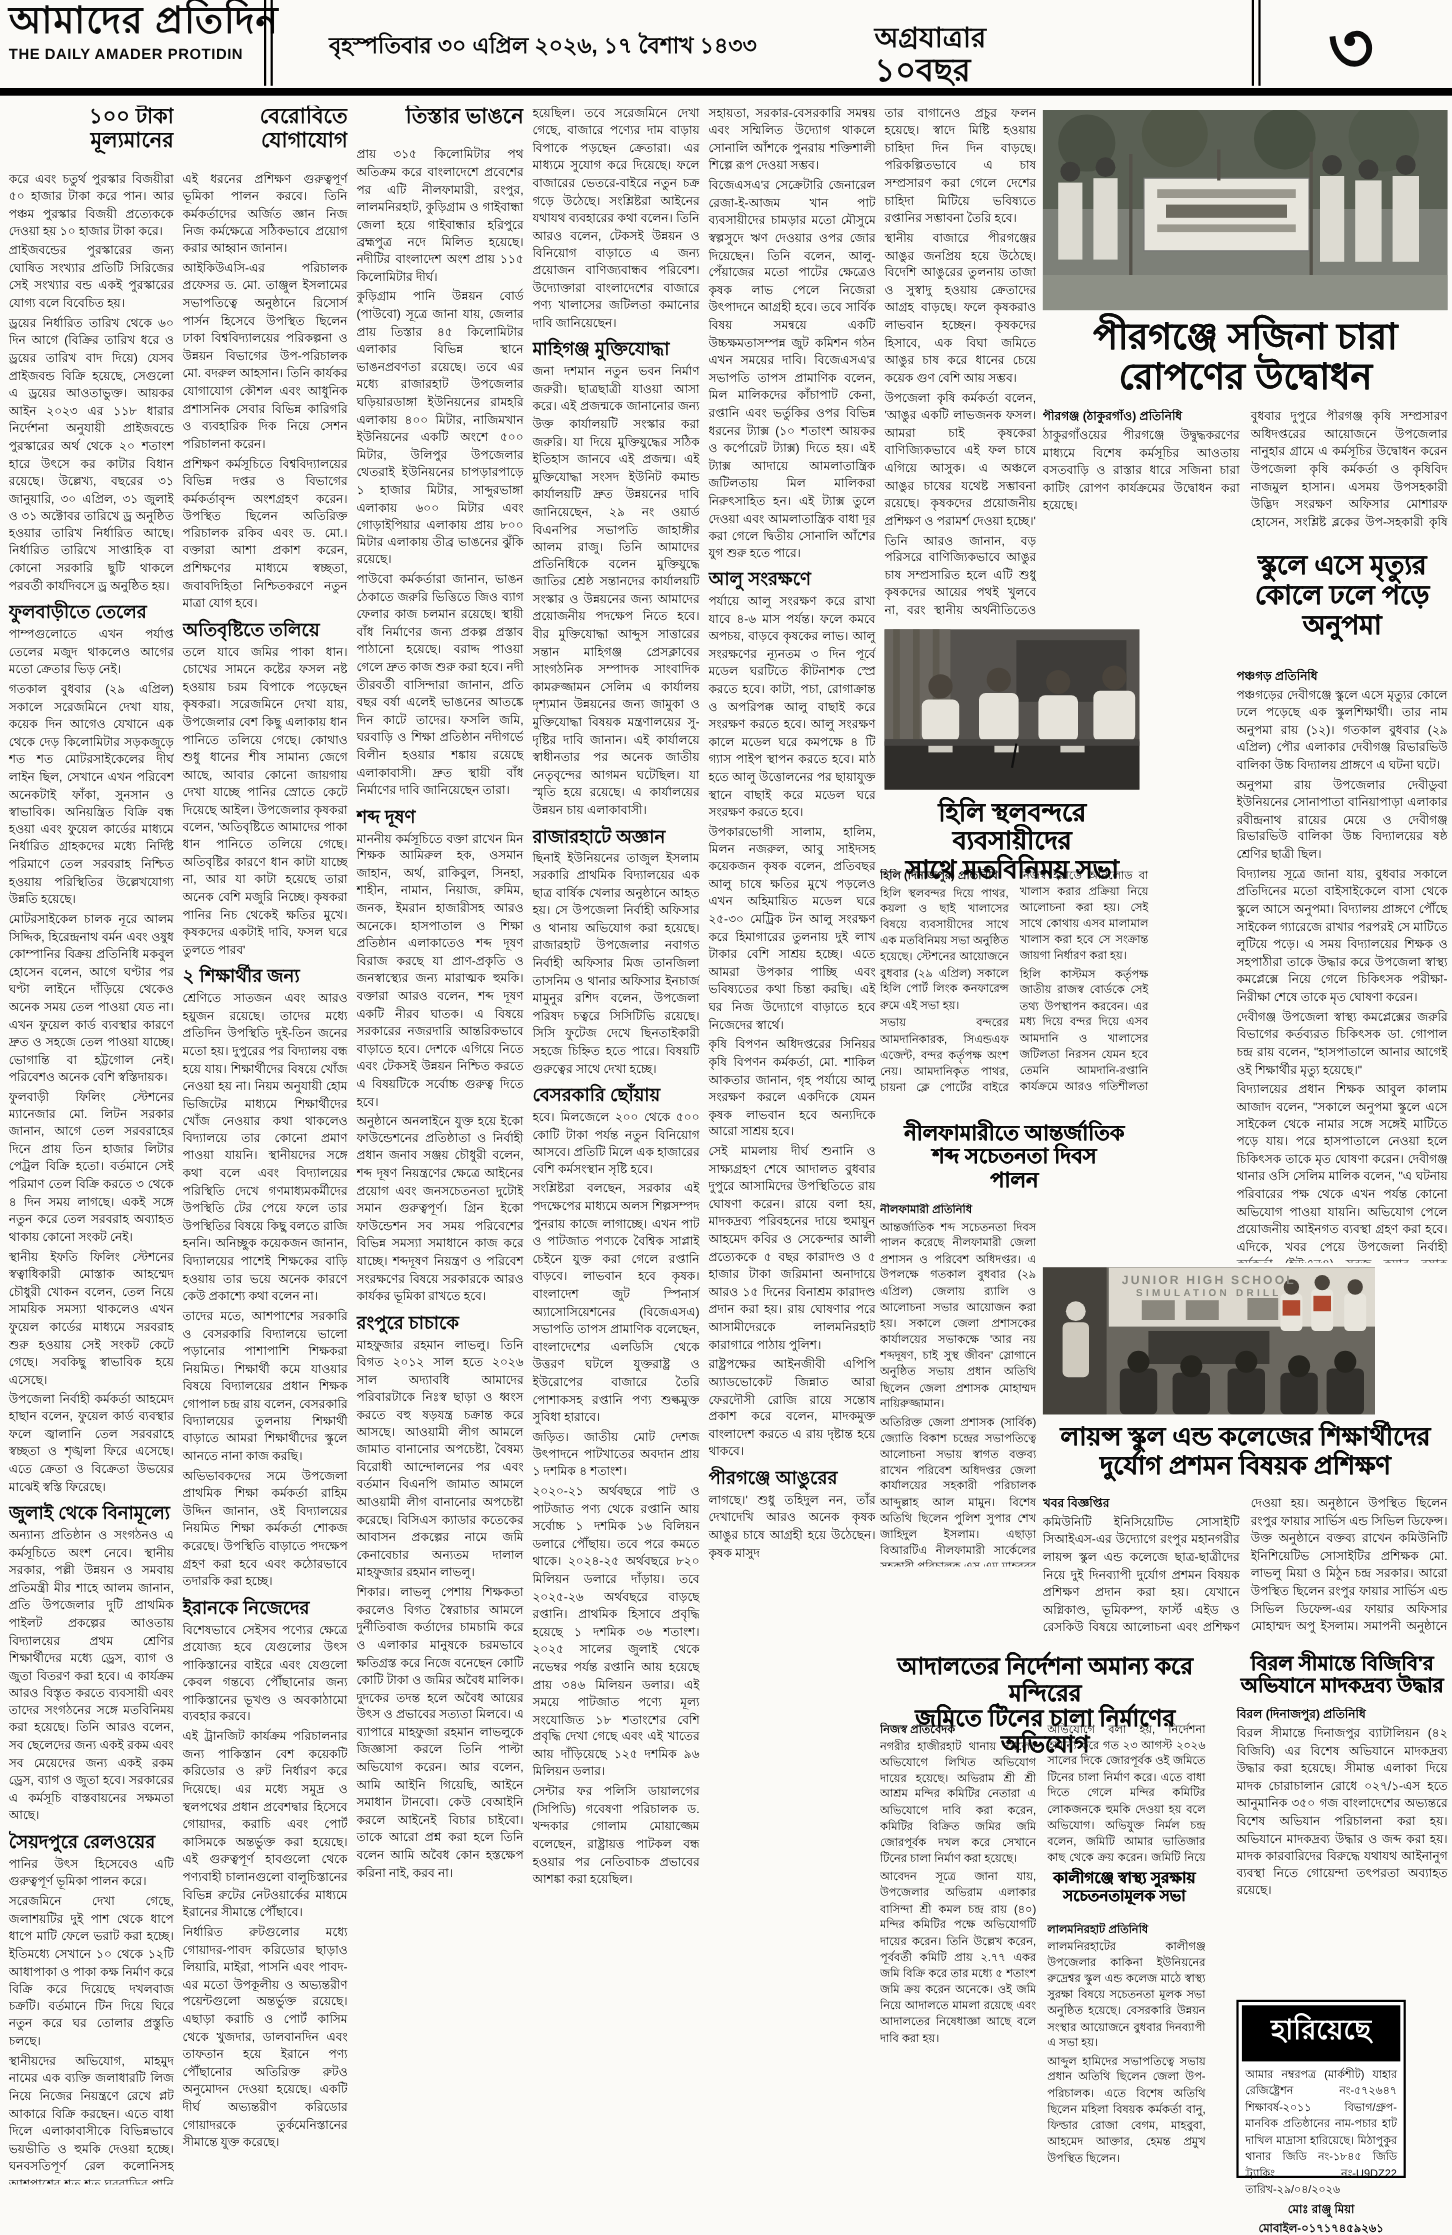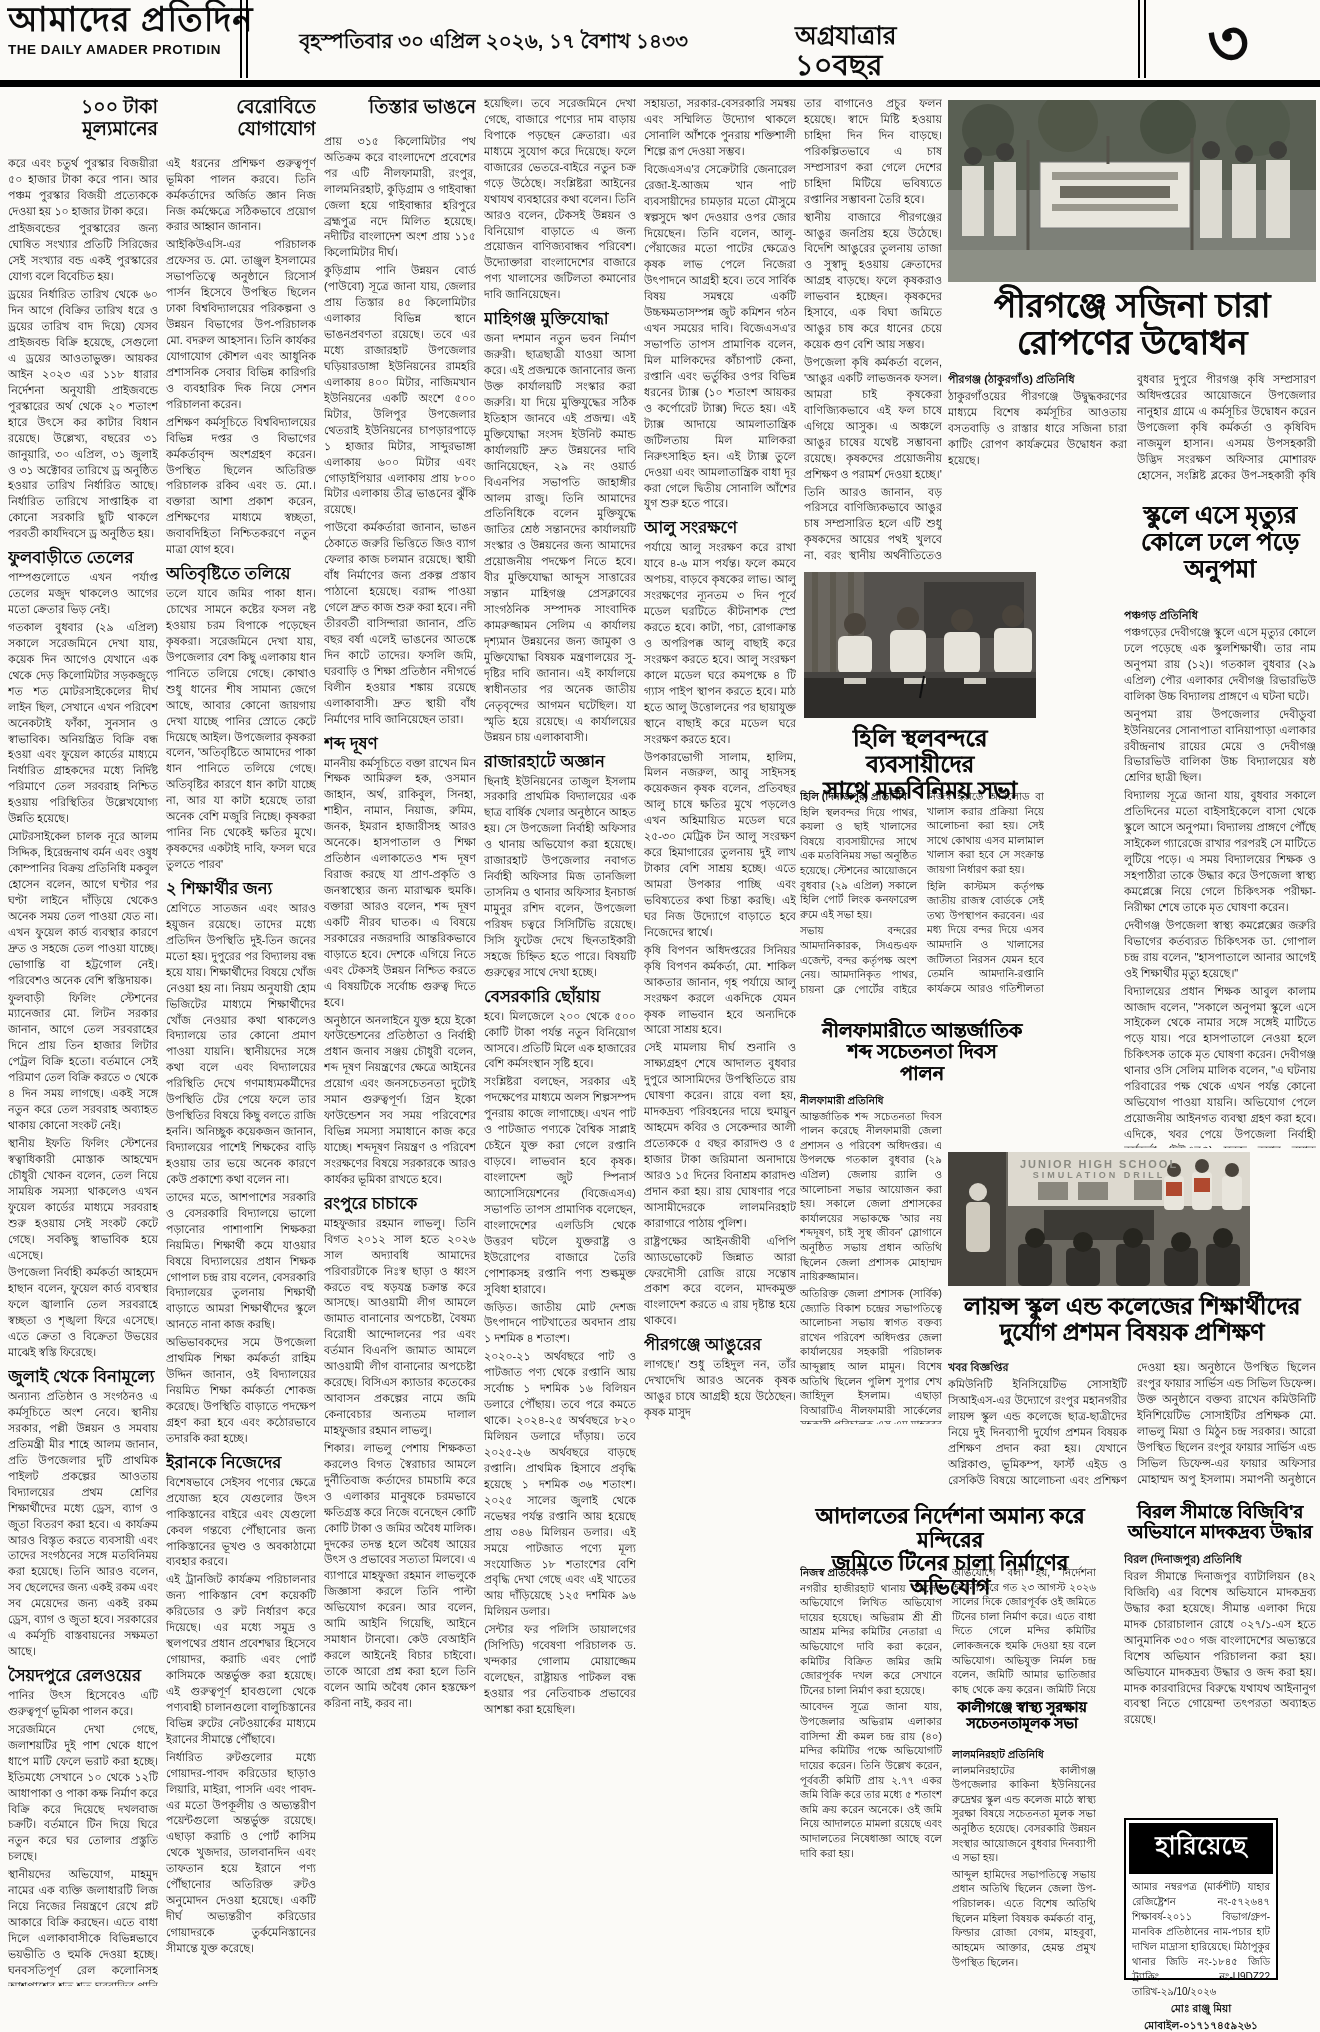--- a/index.html
+++ b/index.html
@@ -316,18 +316,18 @@
 
   <div class="headline" style="left:1124px;top:1502px;width:192px;font-size:18px;">বিরল সীমান্তে বিজিবি'র
 অভিযানে মাদকদ্রব্য উদ্ধার</div>
   <div class="flow" style="left:1124px;top:1552px;width:192px;height:248px;">
       <div class="b-byline">বিরল (দিনাজপুর) প্রতিনিধি</div>
       <div class="b-para">বিরল সীমান্তে দিনাজপুর ব্যাটালিয়ন (৪২ বিজিবি) এর বিশেষ অভিযানে মাদকদ্রব্য উদ্ধার করা হয়েছে। সীমান্ত এলাকা দিয়ে মাদক চোরাচালান রোধে ০২৭/১-এস হতে আনুমানিক ৩৫০ গজ বাংলাদেশের অভ্যন্তরে বিশেষ অভিযান পরিচালনা করা হয়। অভিযানে মাদকদ্রব্য উদ্ধার ও জব্দ করা হয়। মাদক কারবারিদের বিরুদ্ধে যথাযথ আইনানুগ ব্যবস্থা নিতে গোয়েন্দা তৎপরতা অব্যাহত রয়েছে।</div>
     </div>
 
   <div class="lostbox" style="left:1124px;top:1818px;width:150px;height:158px;">
     <div class="lb-title">হারিয়েছে</div>
-    <div class="lb-body">আমার নম্বরপত্র (মার্কশীট) যাহার রেজিষ্ট্রেশন নং-৫৭২৬৪৭ শিক্ষাবর্ষ-২০১১ বিভাগ/গ্রুপ- মানবিক প্রতিষ্ঠানের নাম-পচার হাট দাখিল মাদ্রাসা হারিয়েছে। মিঠাপুকুর থানার জিডি নং-১৮৪৫ জিডি ট্র্যাকিং নং-U9DZ22 তারিখ-২৯/10/২০২৬</div>
+    <div class="lb-body">আমার নম্বরপত্র (মার্কশীট) যাহার রেজিষ্ট্রেশন নং-৫৭২৬৪৭ শিক্ষাবর্ষ-২০১১ বিভাগ/গ্রুপ- মানবিক প্রতিষ্ঠানের নাম-পচার হাট দাখিল মাদ্রাসা হারিয়েছে। মিঠাপুকুর থানার জিডি নং-১৮৪৫ জিডি ট্র্যাকিং নং-U9DZ22 তারিখ-২৯/০৪/২০২৬</div>
     <div class="lb-sign">মোঃ রাঞ্জু মিয়া</div>
     <div class="lb-sign">মোবাইল-০১৭১৭৪৫৯২৬১</div>
   </div>
 
 </div>
 
 </body></html>

